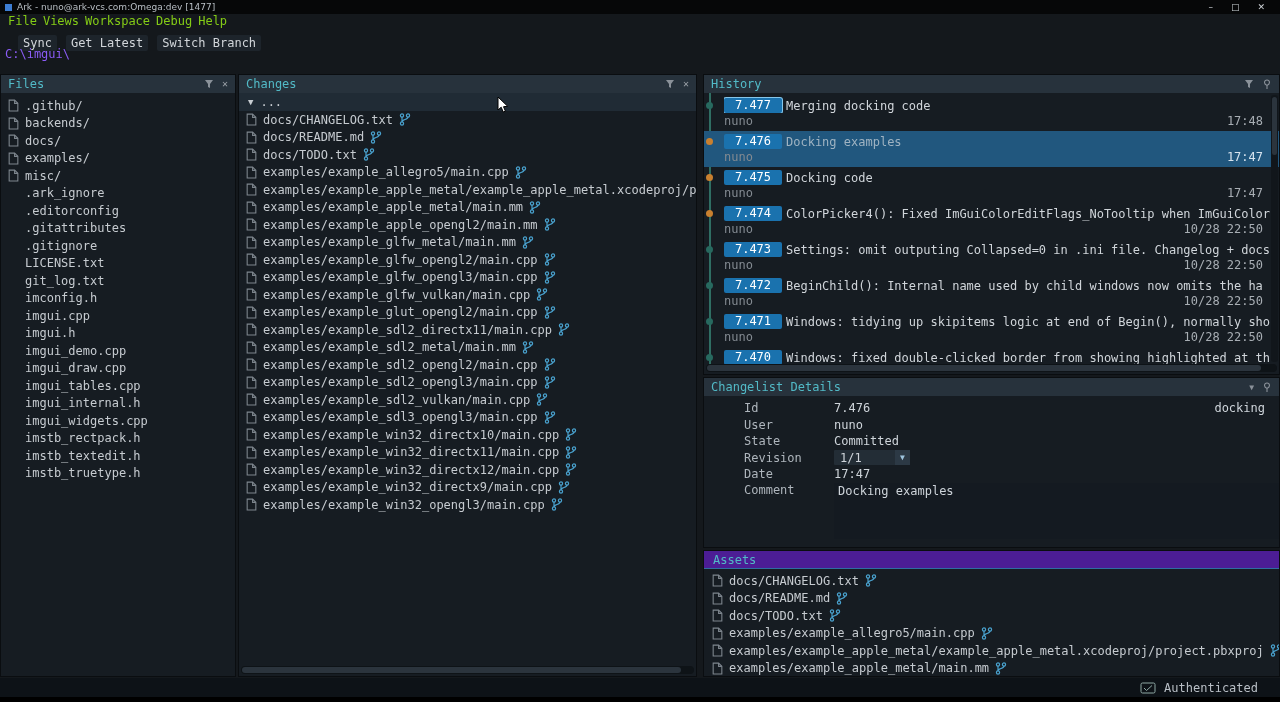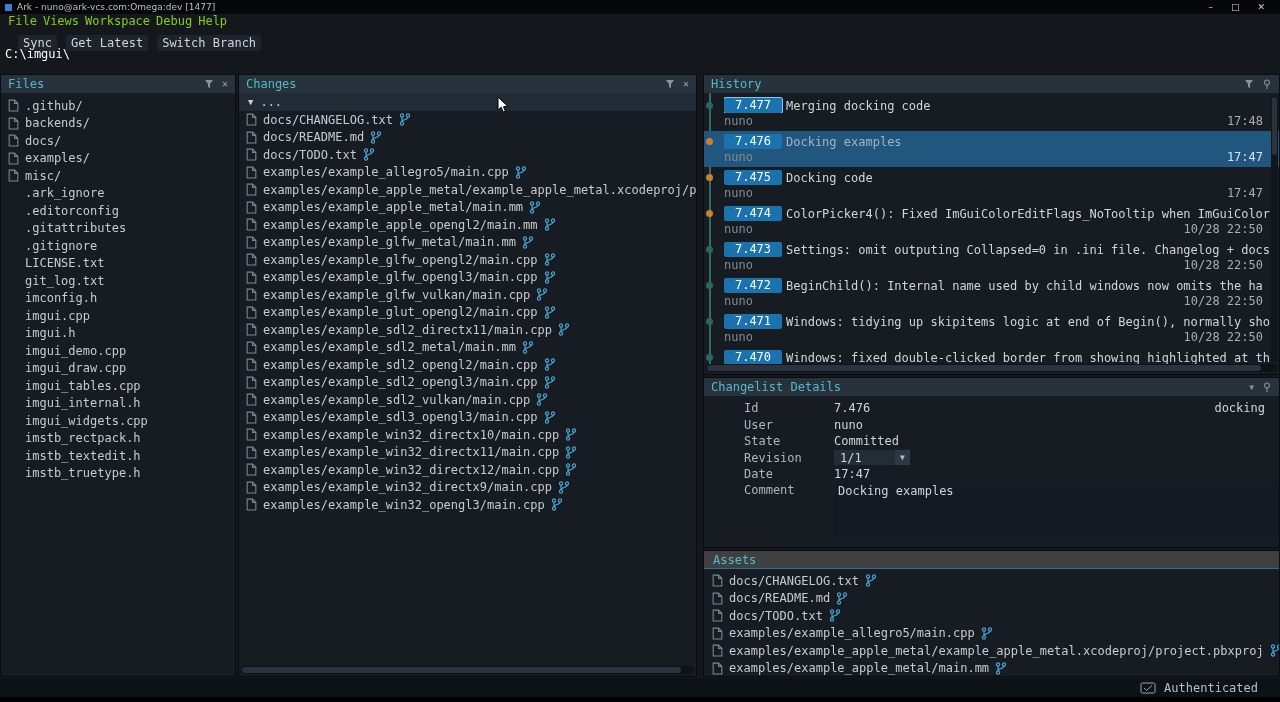--- a/index.html
+++ b/index.html
@@ -10,21 +10,21 @@
   
   .titlebar { position:absolute; left:0; top:0; width:1280px; height:14px; background:#060708;
     display:flex; align-items:center; padding:0 5px; font:9px "DejaVu Sans", sans-serif; color:#b9bfc5; }
   .app-icon { width:7px; height:7px; background:#3d7dd2; margin-right:5px; }
   .win-controls { margin-left:auto; display:flex; gap:18px; padding-right:10px; color:#cfd4d9; cursor:default; }
   .menubar { position:absolute; left:0; top:14px; width:1280px; height:18px; display:flex; gap:6px;
     align-items:flex-start; padding-left:8px; color:#84cc16; }
   .menu-item { cursor:default; }
   .toolbar { position:absolute; left:0; top:33px; height:19px; display:flex; gap:9px; align-items:center; padding-left:6px;margin-left:12px; }
   .tool-btn { background:#1d242b; color:#d2d6da; padding:1px 5px; border-radius:2px; cursor:default; }
-  .path-line { position:absolute; left:5px; top:47px; color:#ffffff; }
+  .path-line { position:absolute; left:5px; top:47px; color:#8b5cf6; }
 
   
   .panel { position:absolute; background:#161c22; border:1px solid #0a0d10; overflow:hidden; }
   .panel-header { height:18px; background:#27323c; display:flex; align-items:center; padding:4px 7px;
     color:var(--accent-teal,#52bac7); white-space:nowrap; }
   .hdr-icons { margin-left:auto; display:flex; gap:8px; align-items:center; color:#9aa0a6; }
   .hdr-icons .x { font-size:10px; line-height:10px; cursor:default; }
   .files-panel   { left:0;     top:74px;  width:236px; height:603px; }
   .changes-panel { left:238px; top:74px;  width:459px; height:603px;text-align:center; }
   .history-panel { left:703px; top:74px;  width:577px; height:301px; }
@@ -78,21 +78,21 @@
   .d-value { color:#ced4da; }
   .d-extra { margin-left:auto; padding-right:14px; color:#ced4da; }
   .combo { width:76px; height:15px; background:#232d36; display:flex; align-items:center; padding-left:6px;
     color:#ced4da; border-radius:1px; cursor:default; }
   .combo .arrow { margin-left:auto; width:15px; height:100%; background:#2c3945; color:#9ec4de; font-size:8px;
     display:flex; align-items:center; justify-content:center; }
   .detail-row.comment { align-items:flex-start; height:auto; }
   .comment-box { width:470px; min-height:56px; background:#141a21; padding:1px 4px; color:#ced4da; }
 
   
-  .assets-header { height:18px; background:#404040; border-bottom:1px solid #2e6da0; display:flex; align-items:center;
+  .assets-header { height:18px; background:#4c1d95; border-bottom:1px solid #2e6da0; display:flex; align-items:center;
     padding:0 9px; color:var(--accent-teal,#52bac7); }
   .assets-body { padding-top:3px; }
   .asset-row { padding-left:8px; }
 
   
   .statusbar { position:absolute; left:0; top:678px; width:1280px; height:19px; background:#0d1217;
     display:flex; align-items:center; justify-content:flex-end; gap:8px; padding-right:22px; color:#b9bfc6; }
   .bottom-strip { position:absolute; left:0; top:697px; width:1280px; height:5px; background:#000; }
   .auth-icon path, .auth-icon rect { stroke:#8fa8a4; fill:none; }
 

